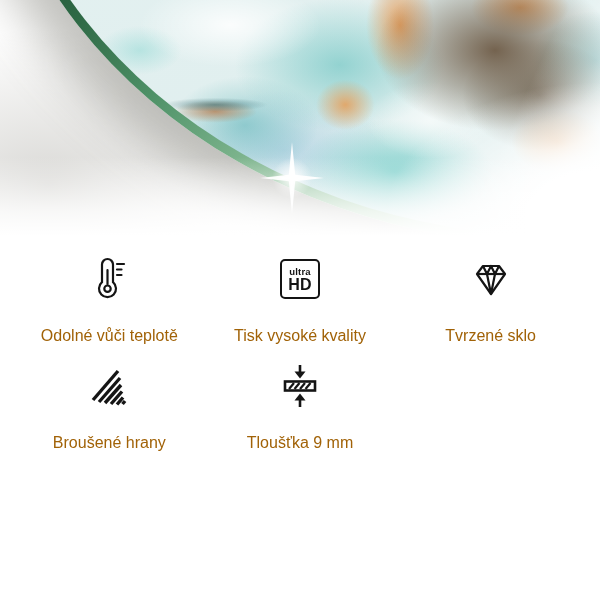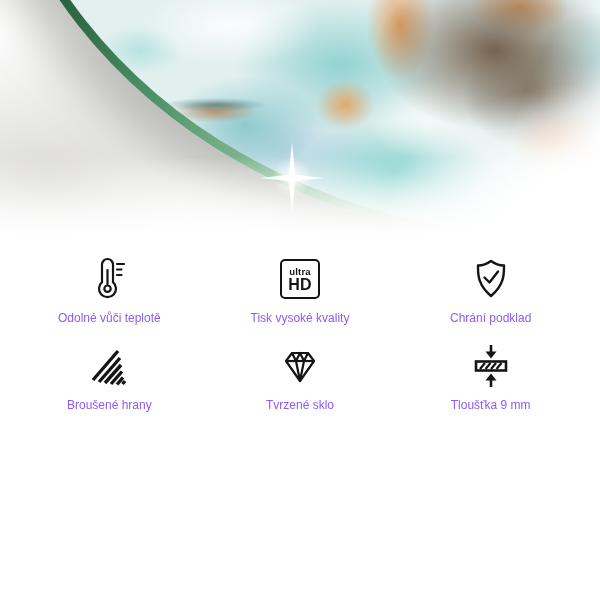--- a/index.html
+++ b/index.html
@@ -67,21 +67,21 @@
     font-size:13.5px; line-height:24px; color:#3c3c3c;
   }
 
   
   .features {
     margin:18px 14px 0 14px;
     display:grid; grid-template-columns:repeat(3,1fr); row-gap:18px;
   }
   .feature { display:flex; flex-direction:column; align-items:center; }
   .ficon { height:46px; display:flex; align-items:center; justify-content:flex-start; }
-  .flabel { margin-top:9px; font-size:12px; color:#8b5cf6; }
+  .flabel { margin-top:25px; font-size:16px; color:#a16207; }
 
   .uhd-box {
     width:40px; height:40px; border:2.5px solid #141414; border-radius:5px;
     display:flex; flex-direction:column; align-items:center; justify-content:center;
     color:#141414;
   }
   .uhd-top { font-size:9.5px; font-weight:700; line-height:10px; letter-spacing:.2px; }
   .uhd-bottom { font-size:16px; font-weight:800; line-height:15px; letter-spacing:.3px; }
 
   svg { display:block; }
@@ -132,55 +132,46 @@
     <div class="feature">
       <div class="ficon">
         <div class="uhd-box">
           <span class="uhd-top">ultra</span>
           <span class="uhd-bottom">HD</span>
         </div>
       </div>
       <div class="flabel">Tisk vysoké kvality</div>
     </div>
 
+
     <div class="feature">
       <div class="ficon">
-        <svg width="40" height="42" viewBox="0 0 40 42" fill="none" stroke="#151515" stroke-width="2.4" stroke-linecap="round" stroke-linejoin="round">
-          <path d="M20 3 C24 6 29 7.5 33 7.5 C33 16 33.5 26.5 20 38 C6.5 26.5 7 16 7 7.5 C11 7.5 16 6 20 3 Z"></path>
-          <polyline points="13.5,19.5 18.5,24.5 27,13.5"></polyline>
+        <svg width="40" height="40" viewBox="0 0 40 40" fill="none" stroke="#151515" stroke-width="2.2" stroke-linejoin="round">
+          <path d="M12 7 H28 L34 15 L20 35 L6 15 Z"></path>
+          <line x1="6" y1="15" x2="34" y2="15"></line>
+          <polyline points="12,7 16,15 20,7 24,15 28,7"></polyline>
+          <line x1="16" y1="15" x2="20" y2="35"></line>
+          <line x1="24" y1="15" x2="20" y2="35"></line>
         </svg>
       </div>
-      <div class="flabel">Chrání podklad</div>
+      <div class="flabel">Tvrzené sklo</div>
     </div>
 
     <div class="feature">
       <div class="ficon">
         <svg width="40" height="42" viewBox="0 0 40 42" fill="none" stroke="#151515" stroke-width="3.4" stroke-linecap="butt">
           <line x1="4" y1="35" x2="29" y2="6"></line>
           <line x1="10" y1="37" x2="31" y2="13"></line>
           <line x1="16" y1="38" x2="32" y2="20"></line>
           <line x1="22" y1="39" x2="33" y2="26.5"></line>
           <line x1="28" y1="39.5" x2="34" y2="32.5"></line>
           <line x1="33.5" y1="39" x2="36" y2="36"></line>
         </svg>
       </div>
       <div class="flabel">Broušené hrany</div>
-    </div>
-
-    <div class="feature">
-      <div class="ficon">
-        <svg width="40" height="40" viewBox="0 0 40 40" fill="none" stroke="#151515" stroke-width="2.2" stroke-linejoin="round">
-          <path d="M12 7 H28 L34 15 L20 35 L6 15 Z"></path>
-          <line x1="6" y1="15" x2="34" y2="15"></line>
-          <polyline points="12,7 16,15 20,7 24,15 28,7"></polyline>
-          <line x1="16" y1="15" x2="20" y2="35"></line>
-          <line x1="24" y1="15" x2="20" y2="35"></line>
-        </svg>
-      </div>
-      <div class="flabel">Tvrzené sklo</div>
     </div>
 
     <div class="feature">
       <div class="ficon">
         <svg width="42" height="44" viewBox="0 0 42 44">
           <g stroke="#151515" stroke-width="2.6" fill="none">
             <line x1="21" y1="1" x2="21" y2="8"></line>
             <line x1="21" y1="43" x2="21" y2="36"></line>
           </g>
           <path d="M15.5 7.5 H26.5 L21 14.5 Z" fill="#151515"></path>

